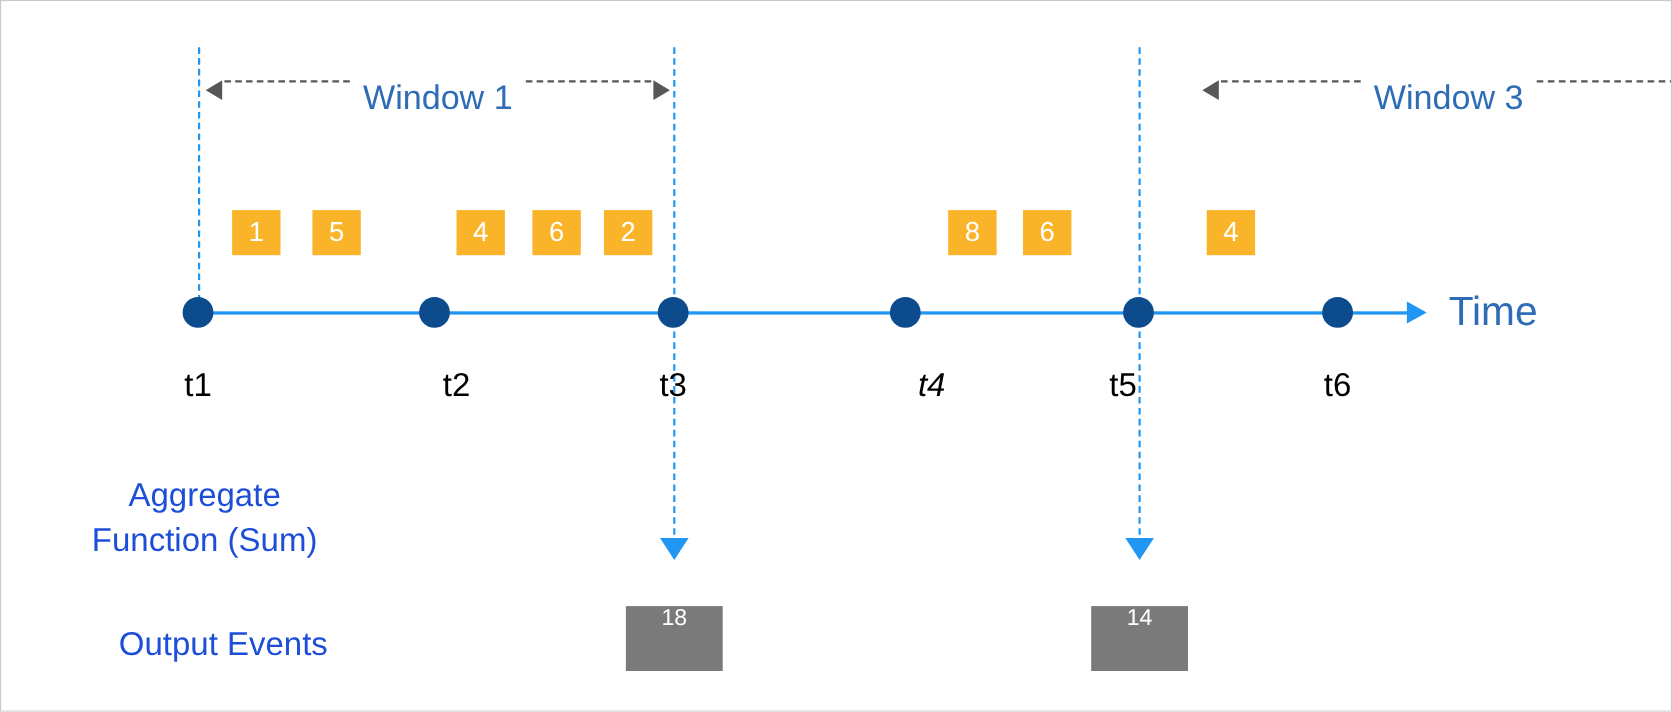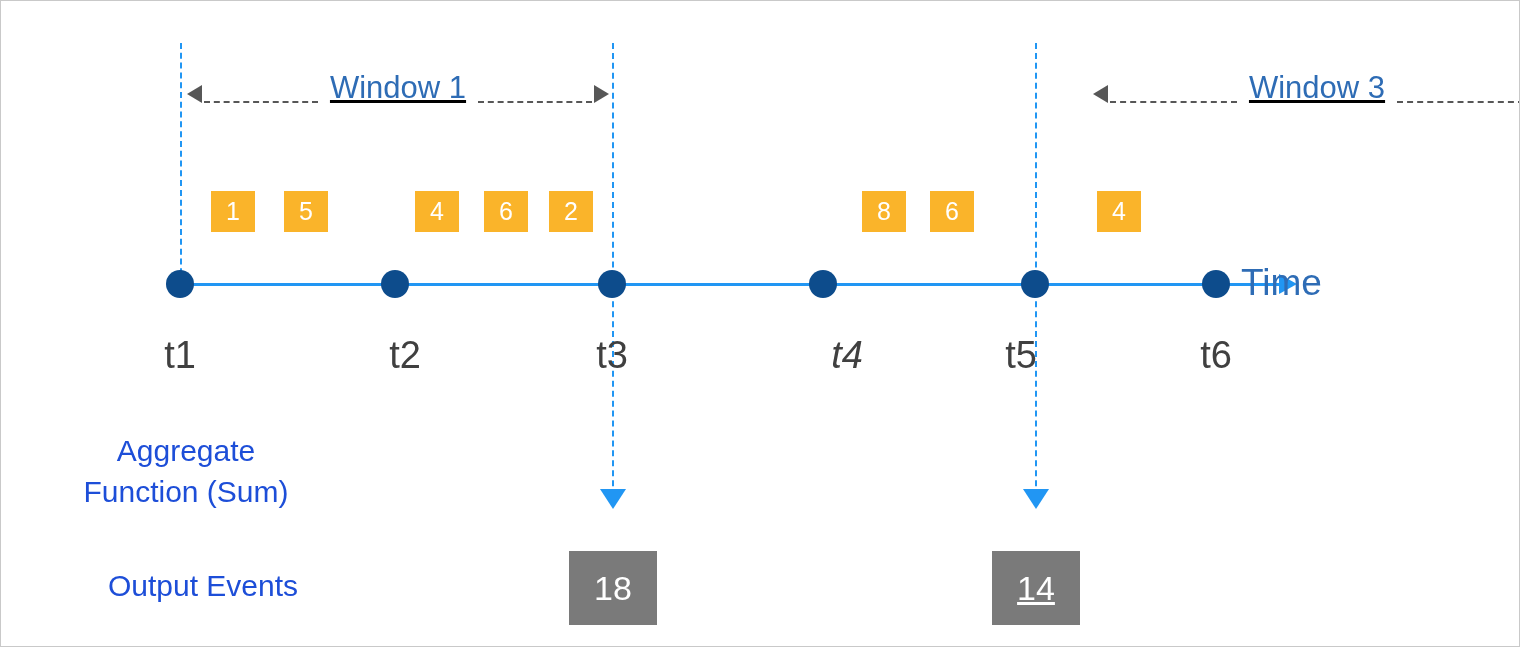--- a/index.html
+++ b/index.html
@@ -21,22 +21,21 @@
   .vline {
     position: absolute;
     width: 0;
     border-left: 2px dashed #2196F3;
   }
   
   .win-row {
     position: absolute;
     height: 30px;
     display: flex;
-    align-items: flex-end;
-    text-decoration: underline;
+    align-items: flex-start;
   }
   .win-dash {
     flex: 1 1 auto;
     height: 0;
     border-top: 2px dashed #575757;
     margin: 0 2px;
   }
   .arrow-left, .arrow-right {
     width: 0;
     height: 0;
@@ -91,22 +90,22 @@
   }
   .tick-dot {
     position: absolute;
     width: 28px;
     height: 28px;
     border-radius: 50%;
     background: #0D4C8C;
   }
   .tick-label {
     position: absolute;
-    color: #404040;
-    font-size: 38px;
+    color: #000000;
+    font-size: 30px;
     line-height: 1;
     white-space: nowrap;
     transform: translateX(-50%);
   }
   
   .out-arrow-head {
     position: absolute;
     width: 0;
     height: 0;
     border-left: 13px solid transparent;
@@ -120,26 +119,26 @@
     color: #1d4ed8;
     font-size: 30px;
     line-height: 1.35;
     text-align: center;
     white-space: pre-line;
   }
   
   .output-box {
     position: absolute;
     width: 88px;
-    height: 74px;
+    height: 59px;
     background: #7A7A7A;
     color: #ffffff;
-    font-size: 34px;
+    font-size: 21px;
     display: flex;
-    align-items: center;
+    align-items: flex-start;
     justify-content: center;
     line-height: 1;
     transform: translateX(-50%);
   }
 </style>
 </head>
 <body>
 
 <div id="canvas">
 
@@ -184,43 +183,43 @@
     </div>
   <div class="event-box" style="left:929px; top:190px;">
       <span>6</span>
     </div>
   <div class="event-box" style="left:1096px; top:190px;">
       <span>4</span>
     </div>
 
   <div class="axis-line" style="left:179px; top:282px; width:1099px;"></div>
   <div class="axis-arrow" style="left:1278px; top:273px;"></div>
-  <div class="axis-caption" style="left:1240px; top:263px;text-align:center;">Time</div>
+  <div class="axis-caption" style="left:1316px; top:263px;text-align:center;">Time</div>
 
   <div class="tick-dot" style="left:165px; top:269px;"></div>
   <div class="tick-dot" style="left:380px; top:269px;"></div>
   <div class="tick-dot" style="left:597px; top:269px;"></div>
   <div class="tick-dot" style="left:808px; top:269px;"></div>
   <div class="tick-dot" style="left:1020px; top:269px;"></div>
   <div class="tick-dot" style="left:1201px; top:269px;"></div>
 
   <div class="tick-label" style="left:179px; top:335px;">t1</div>
-  <div class="tick-label" style="left:404px; top:335px;">t2</div>
+  <div class="tick-label" style="left:414px; top:335px;">t2</div>
   <div class="tick-label" style="left:611px; top:335px;">t3</div>
   <div class="tick-label" style="left:846px; top:335px;font-style:italic;">t4</div>
   <div class="tick-label" style="left:1020px; top:335px;">t5</div>
   <div class="tick-label" style="left:1215px; top:335px;">t6</div>
 
   <div class="out-arrow-head" style="left:612px; top:488px;"></div>
   <div class="out-arrow-head" style="left:1035px; top:488px;"></div>
 
   <div class="side-caption" style="left:55px; top:430px; width:260px;">Aggregate
 Function (Sum)</div>
   <div class="side-caption" style="left:72px; top:565px; width:260px;">Output Events</div>
 
   <div class="output-box" style="left:612px; top:550px;">
     <span>18</span>
   </div>
-  <div class="output-box" style="left:1035px; top:550px;text-decoration:underline;">
+  <div class="output-box" style="left:1035px; top:550px;">
     <span>14</span>
   </div>
 
 </div>
 
 </body></html>

